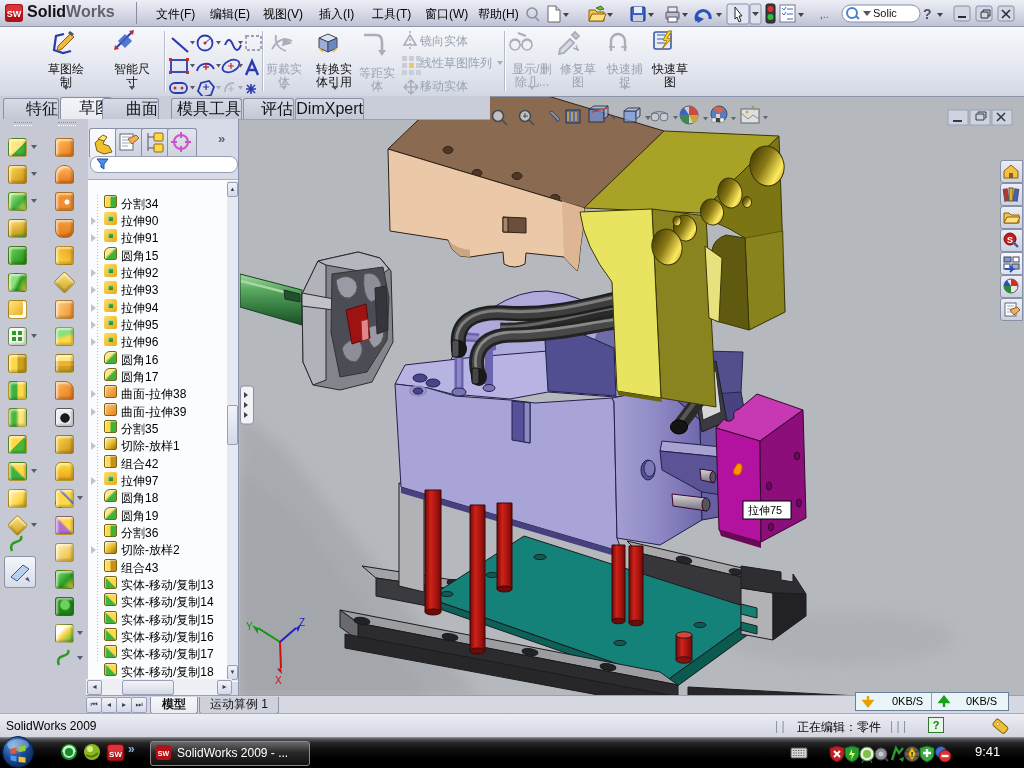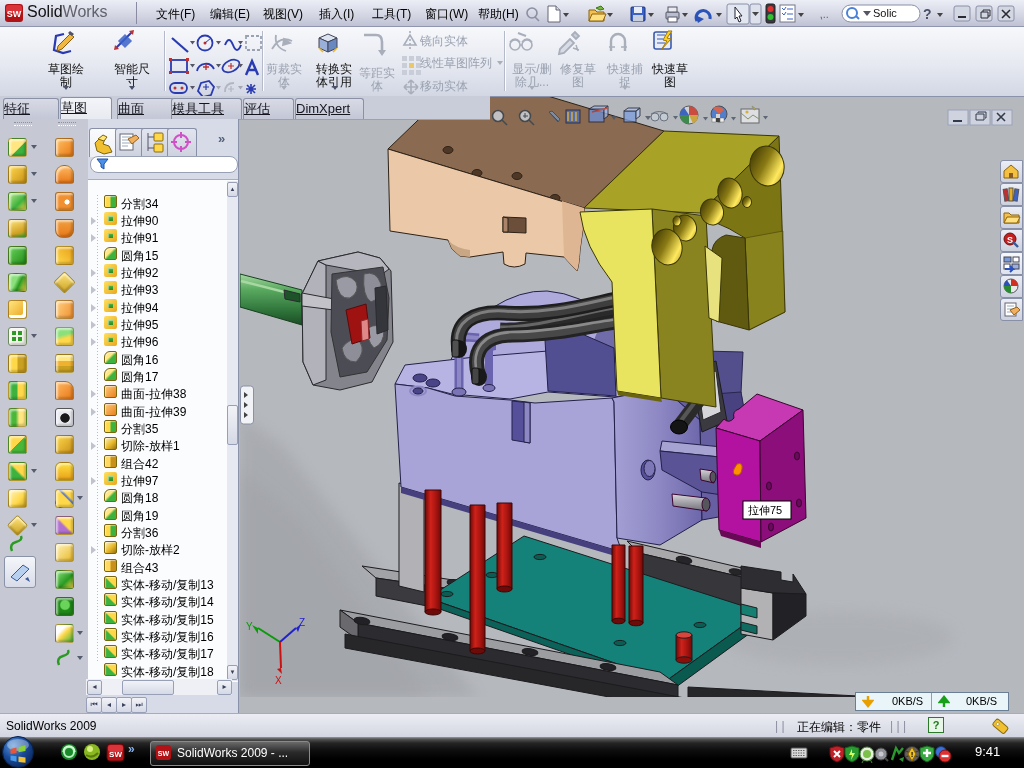--- a/index.html
+++ b/index.html
@@ -10,21 +10,21 @@
 .menuitem{position:absolute;top:6px;font-size:12px;color:#000;margin-left:12px;}
 
 #ribbon{left:0;top:27px;width:1024px;height:69px;overflow:hidden;background:linear-gradient(#f7f8fb,#e6e9f1 55%,#d2d7e4);border-bottom:1px solid #8a92ac;}
 .rlbl{position:absolute;font-size:12px;color:#111;text-align:center;line-height:13px;}
 .rlbl.gr{color:#9aa2b0;}
 .sep{position:absolute;width:1px;background:#b4bac9;border-right:1px solid #fdfdfe;}
 .dd{position:absolute;width:0;height:0;border-left:3px solid transparent;border-right:3px solid transparent;border-top:4px solid #4a5068;}
 .dd.gr{border-top-color:#a8aeba;}
 
 #tabrow{left:0;top:96px;width:490px;height:23px;background:#c9cdda;border-bottom:1px solid #9aa0b5;}
-.rtab{position:absolute;top:2px;height:20px;border:1px solid #8a90a6;border-bottom:none;border-radius:3px 3px 0 0;background:linear-gradient(#d8dbe5,#c3c7d6);font-size:13px;color:#15151d;text-align:left;line-height:20px;text-decoration:underline;}
+.rtab{position:absolute;top:2px;height:20px;border:1px solid #8a90a6;border-bottom:none;border-radius:3px 3px 0 0;background:linear-gradient(#d8dbe5,#c3c7d6);font-size:16px;color:#15151d;text-align:right;line-height:20px;}
 .rtab.act{background:linear-gradient(#f4f5f9,#e8eaf1);height:21px;top:1px;}
 
 #strip1{left:0;top:119px;width:46px;height:594px;background:#c6c9d3;border-right:1px solid #aab0c0;}
 #strip2{left:46px;top:119px;width:42px;height:594px;background:#c6c9d3;border-right:1px solid #aab0c0;}
 .tdd{position:absolute;width:0;height:0;border-left:3px solid transparent;border-right:3px solid transparent;border-top:4px solid #555c70;}
 
 #treepanel{left:88px;top:119px;width:150px;height:594px;background:#d6dbe7;border-right:1px solid #8a92aa;}
 .ttab{position:absolute;top:9px;width:28px;height:28px;border:1px solid #8890a8;border-bottom:none;border-radius:3px 3px 0 0;background:linear-gradient(#e2e5ee,#cdd2df);}
 .trow{position:absolute;left:14px;height:17px;font-size:12px;color:#000;white-space:nowrap;}
 .texp{position:absolute;width:0;height:0;border-top:4px solid transparent;border-bottom:4px solid transparent;border-left:5px solid #c0c3ce;}
@@ -375,21 +375,21 @@
 <path d="M244,392 l4,3 -4,3z M244,402 l4,3 -4,3z M244,412 l4,3 -4,3z" fill="#444"></path>
 </g>
 </svg>
 
 <div id="titlebar" class="ab">
  <svg class="ab" style="left:5px;top:4px" width="18" height="18">
         <rect x="0" y="0" width="18" height="18" rx="3" fill="#b01216"></rect>
         <rect x="1" y="1" width="16" height="8" rx="3" fill="#d8343a"></rect>
         <text x="9" y="13" font-size="9" font-weight="bold" fill="#fff" text-anchor="middle" font-family="Liberation Sans">SW</text>
       </svg>
- <div class="tx" style="left:27px;top:3px;font-size:16px;font-weight:normal;color:#121212">Solid<span style="color:#62626c">Works</span></div>
+ <div class="tx" style="left:27px;top:3px;font-size:16px;font-weight:bold;color:#121212">Solid<span style="color:#62626c">Works</span></div>
  <div class="ab" style="left:136px;top:2px;width:1px;height:22px;background:#8a8aa2"></div>
  <div class="menuitem" style="left:144px">文件(F)</div>
  <div class="menuitem" style="left:198px">编辑(E)</div>
  <div class="menuitem" style="left:251px">视图(V)</div>
  <div class="menuitem" style="left:307px">插入(I)</div>
  <div class="menuitem" style="left:360px">工具(T)</div>
  <div class="menuitem" style="left:413px">窗口(W)</div>
  <div class="menuitem" style="left:466px">帮助(H)</div>
  <svg class="ab" style="left:524px;top:2px" width="500" height="24" id="tbicons">
   <g transform="translate(0,0)">
@@ -586,21 +586,21 @@
  <div class="dd gr" style="left:529px;top:59px"></div>
  <div class="rlbl gr" style="left:554px;top:36px;width:48px">修复草<br>图</div>
  <div class="rlbl gr" style="left:600px;top:36px;width:50px">快速捕<br>捉</div>
  <div class="dd gr" style="left:622px;top:59px"></div>
  <div class="rlbl" style="left:646px;top:36px;width:48px">快速草<br>图</div>
 </div>
 
 <div id="tabrow" class="ab">
  <div class="rtab" style="left:3px;width:54px">特征</div>
  <div class="rtab act" style="left:60px;width:50px">草图</div>
- <div class="rtab" style="left:117px;width:55px">曲面</div>
+ <div class="rtab" style="left:102px;width:55px">曲面</div>
  <div class="rtab" style="left:171px;width:69px">模具工具</div>
  <div class="rtab" style="left:243px;width:49px">评估</div>
  <div class="rtab" style="left:295px;width:67px">DimXpert</div>
 </div>
 
 <div id="strip1" class="ab">
  <div class="ab" style="left:14px;top:3px;width:18px;height:2px;border-top:1px dotted #8a90a0;border-bottom:1px dotted #fff"></div>
  <div class="si" style="left:8px;top:19px;background:linear-gradient(135deg,#ffe680 55%,#3db23d 58%)"></div>
       <div class="tdd" style="left:31px;top:26px"></div>
  <div class="si" style="left:8px;top:46px;background:linear-gradient(135deg,#ffd84a,#c89018)"></div>
@@ -859,20 +859,24 @@
           <circle cx="10" cy="10" r="7" fill="#e8e8e8" stroke="#556"></circle>
           <path d="M10,3 a7,7 0 0 1 7,7 l-7,0z" fill="#d03020"></path>
           <path d="M10,17 a7,7 0 0 1 -7,-7 l7,0z" fill="#2a8a30"></path>
           <path d="M3,10 a7,7 0 0 1 3,-5.8 l4,5.8z" fill="#2a50c0"></path>
         </svg></div>
  <div class="ab" style="left:0;top:138px;width:21px;height:21px;border:1px solid #8890a8;border-radius:3px 0 0 3px;background:linear-gradient(#eceef5,#ccd1de)"><svg width="21" height="21">
           <rect x="4" y="4" width="11" height="13" fill="#fff" stroke="#667"></rect>
           <path d="M6,7 h7 M6,10 h7 M6,13 h5" stroke="#9ab"></path>
           <path d="M9,11 l7,-3 3,3 -6,5z" fill="#f0b060" stroke="#96601a"></path>
         </svg></div>
+</div>
+<div id="bottomtabs" class="ab">
+ <div class="btab" style="left:64px;width:46px;background:linear-gradient(#f6f7fa,#e9ebf2);font-weight:bold">模型</div>
+ <div class="btab" style="left:113px;width:78px;background:#cdd1dc">运动算例 1</div>
 </div>
 
 <div id="statusbar" class="ab">
  <div class="tx" style="left:6px;top:5px">SolidWorks 2009</div>
  <div class="tx" style="left:775px;top:5px;color:#8a8fa0">| |</div>
  <div class="tx" style="left:797px;top:5px">正在编辑：零件</div>
  <div class="tx" style="left:890px;top:5px;color:#8a8fa0">| | |</div>
  <div class="ab" style="left:928px;top:3px;width:14px;height:14px;background:#e8f6e8;border:1px solid #2a7a2a;color:#1a7a1a;font-size:11px;font-weight:bold;text-align:center;line-height:14px">?</div>
  <svg class="ab" style="left:990px;top:2px" width="20" height="20">
         <g transform="rotate(40 10 10)">

